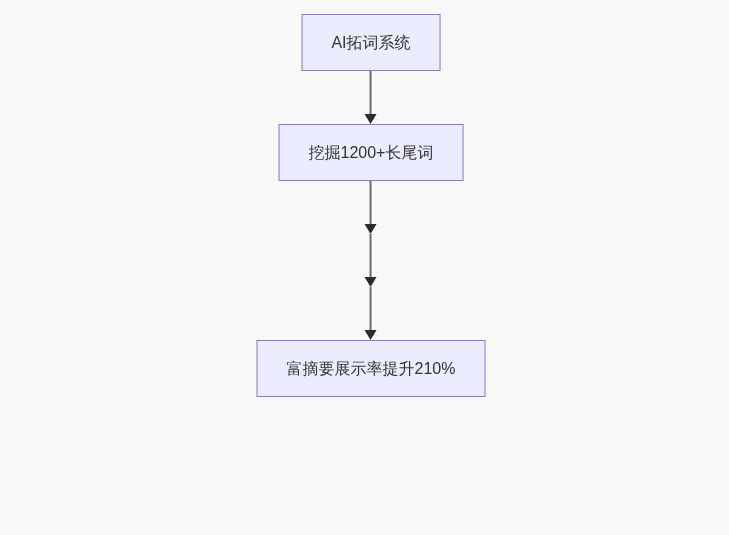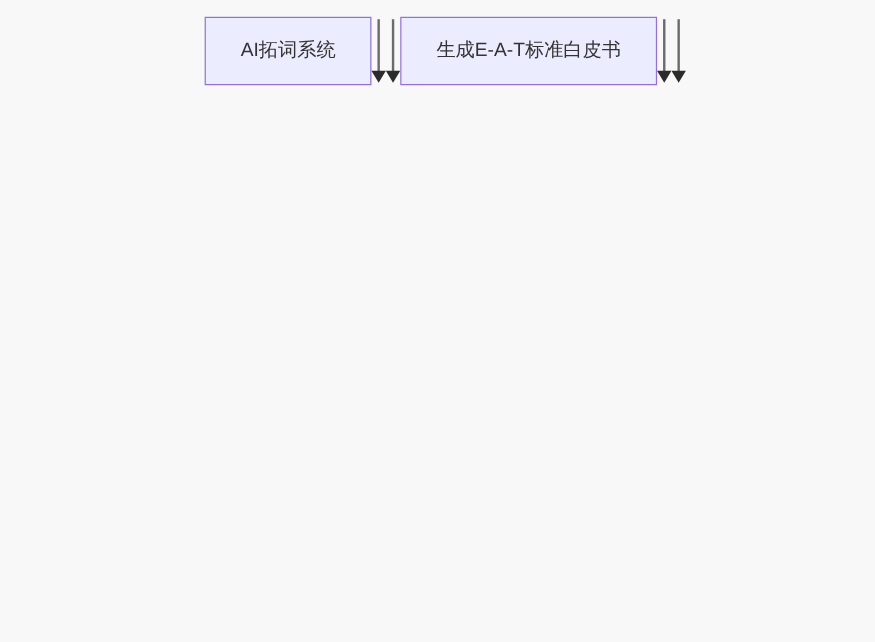--- a/index.html
+++ b/index.html
@@ -20,21 +20,21 @@
     height: 535px;
     background: var(--bg);
     overflow: hidden;
   }
   .flow {
     position: absolute;
     left: 371px;
     top: 14px;
     transform: translateX(-50%);
     display: flex;
-    flex-direction: row;
+    flex-direction: column;
     align-items: center;
   }
   .node {
     height: 57px;
     padding: 0 29px;
     display: flex;
     align-items: center;
     justify-content: center;
     background: var(--node-fill);
     border: 1px solid var(--node-border);
@@ -69,34 +69,35 @@
 <div class="canvas">
   <div class="flow">
 
     <div class="node">AI拓词系统</div>
 
     <div class="arrow">
       <div class="arrow-line"></div>
       <div class="arrow-head"></div>
     </div>
 
-
-    <div class="arrow">
-      <div class="arrow-line"></div>
-      <div class="arrow-head"></div>
-    </div>
-
-    <div class="node">生成E-A-T标准白皮书</div>
+    <div class="node">挖掘1200+长尾词</div>
 
     <div class="arrow">
       <div class="arrow-line"></div>
       <div class="arrow-head"></div>
     </div>
 
 
     <div class="arrow">
       <div class="arrow-line"></div>
       <div class="arrow-head"></div>
     </div>
 
 
+    <div class="arrow">
+      <div class="arrow-line"></div>
+      <div class="arrow-head"></div>
+    </div>
+
+    <div class="node">富摘要展示率提升210%</div>
+
   </div>
 </div>
 
 </body></html>

